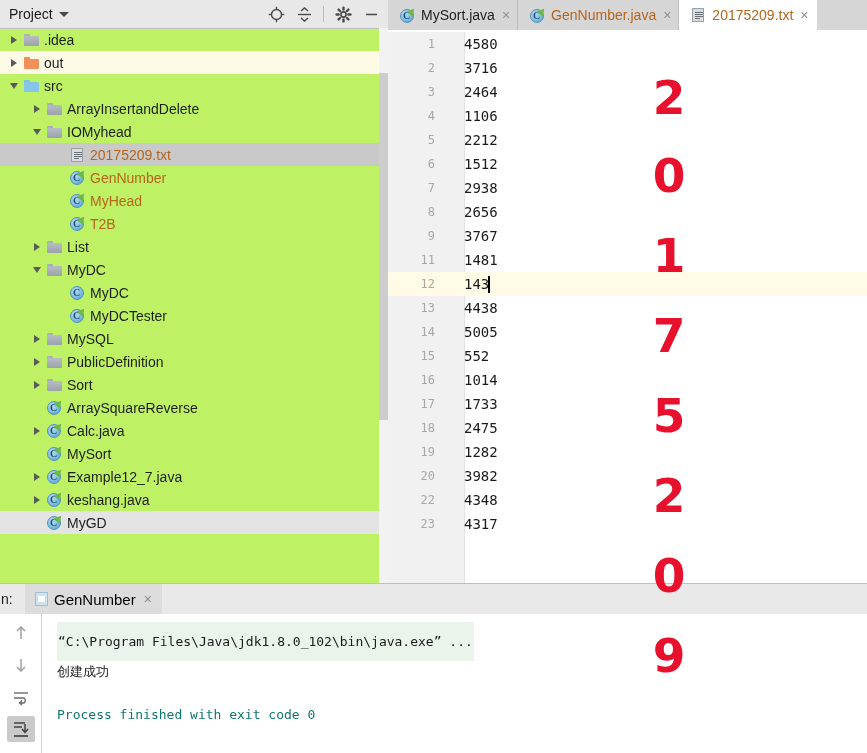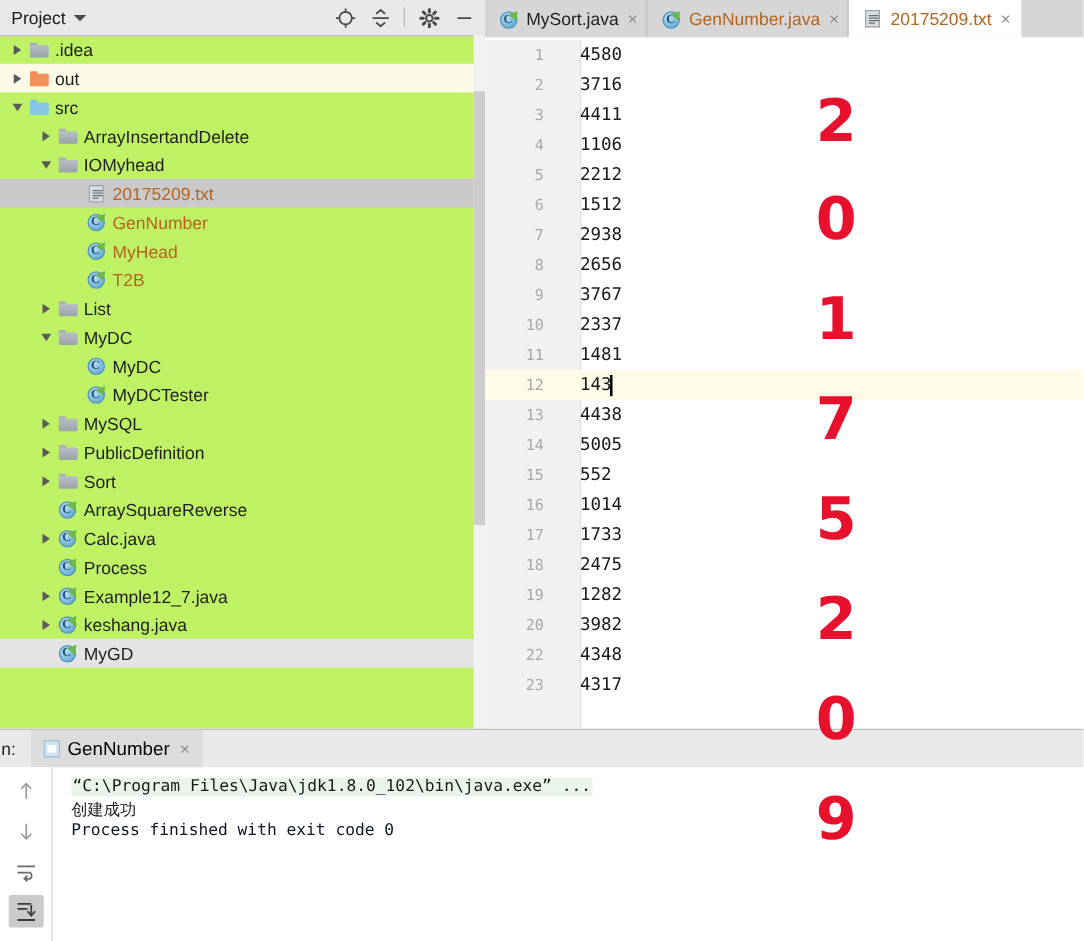--- a/index.html
+++ b/index.html
@@ -430,31 +430,32 @@
     height: 140px;
     padding: 8px 0 0 14px;
     box-sizing: border-box;
     font-family: "DejaVu Sans Mono", monospace;
     font-size: 13px;
   }
   .cmdline {
     color: #1a1a1a;
     background: #eaf4ea;
     display: inline-block;
-    padding: 0 1px;
+    padding: 12px 1px;
     white-space: pre;
   }
   .outline {
     color: #1a1a1a;
     white-space: pre;
     margin-top: 2px;
   }
   .finline {
-    color: #0f172a;
+    color: #0f766e;
     white-space: pre;
+    margin-top: 26px;
   }
 </style>
 </head>
 <body>
 
 <div id="app">
 
   <div id="project-panel">
 
     <div id="project-header">
@@ -727,21 +728,21 @@
         </div>
         <div class="trow ">
           <span style="width: 29px; flex: 0 0 auto;"></span>
           <span class="twist"></span>
           <span class="ticon">
             <span class="jicon">
               <span class="jcircle">C</span>
               <span class="jarrow"></span>
             </span>
           </span>
-          <span class="tlabel dark">Process</span>
+          <span class="tlabel dark">MySort</span>
         </div>
         <div class="trow ">
           <span style="width: 29px; flex: 0 0 auto;"></span>
           <span class="twist">
             <span class="arrow-right"></span>
           </span>
           <span class="ticon">
             <span class="jicon">
               <span class="jcircle">C</span>
               <span class="jarrow"></span>
@@ -814,28 +815,27 @@
           <span class="label orange">20175209.txt</span>
           <span class="tab-close">×</span>
         </div>
       </div>
     <div id="tab-underline"></div>
     <div id="code-area">
       <div id="gutter"></div>
       <div id="code-lines">
           <div class="cline"><span class="lnum">1</span><span class="lspacer"></span><span class="ctext">4580</span></div>
           <div class="cline"><span class="lnum">2</span><span class="lspacer"></span><span class="ctext">3716</span></div>
-          <div class="cline"><span class="lnum">3</span><span class="lspacer"></span><span class="ctext">4411</span></div>
+          <div class="cline"><span class="lnum">3</span><span class="lspacer"></span><span class="ctext">2464</span></div>
           <div class="cline"><span class="lnum">4</span><span class="lspacer"></span><span class="ctext">1106</span></div>
           <div class="cline"><span class="lnum">5</span><span class="lspacer"></span><span class="ctext">2212</span></div>
           <div class="cline"><span class="lnum">6</span><span class="lspacer"></span><span class="ctext">1512</span></div>
           <div class="cline"><span class="lnum">7</span><span class="lspacer"></span><span class="ctext">2938</span></div>
           <div class="cline"><span class="lnum">8</span><span class="lspacer"></span><span class="ctext">2656</span></div>
           <div class="cline"><span class="lnum">9</span><span class="lspacer"></span><span class="ctext">3767</span></div>
-          <div class="cline"><span class="lnum">10</span><span class="lspacer"></span><span class="ctext">2337</span></div>
           <div class="cline"><span class="lnum">11</span><span class="lspacer"></span><span class="ctext">1481</span></div>
           <div class="cline current"><span class="lnum">12</span><span class="lspacer"></span><span class="ctext">143</span><span class="caret"></span></div>
           <div class="cline"><span class="lnum">13</span><span class="lspacer"></span><span class="ctext">4438</span></div>
           <div class="cline"><span class="lnum">14</span><span class="lspacer"></span><span class="ctext">5005</span></div>
           <div class="cline"><span class="lnum">15</span><span class="lspacer"></span><span class="ctext">552</span></div>
           <div class="cline"><span class="lnum">16</span><span class="lspacer"></span><span class="ctext">1014</span></div>
           <div class="cline"><span class="lnum">17</span><span class="lspacer"></span><span class="ctext">1733</span></div>
           <div class="cline"><span class="lnum">18</span><span class="lspacer"></span><span class="ctext">2475</span></div>
           <div class="cline"><span class="lnum">19</span><span class="lspacer"></span><span class="ctext">1282</span></div>
           <div class="cline"><span class="lnum">20</span><span class="lspacer"></span><span class="ctext">3982</span></div>

